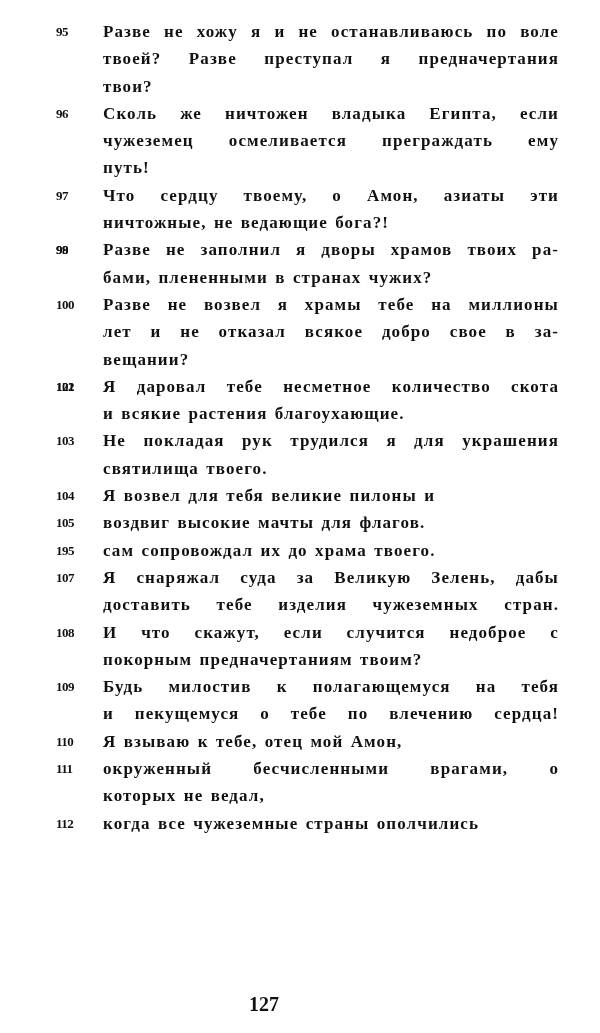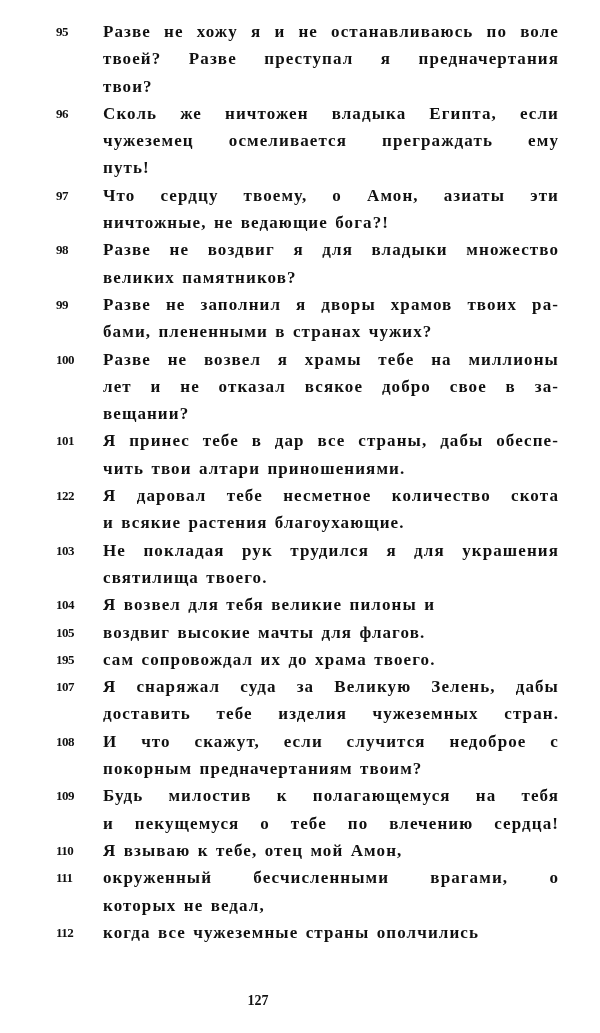--- a/index.html
+++ b/index.html
@@ -6,22 +6,22 @@
     body { width: 600px; height: 1033px; position: relative; overflow: hidden;
            font-family: "Liberation Serif", "DejaVu Serif", serif; color: #111; }
     .page { position: absolute; left: 0; top: 18px; width: 480px; }
     .verse { position: relative; margin: 0; }
     .num { position: absolute; left: 56px; top: 0; width: 40px; font-size: 13px; font-weight: bold;
            line-height: 27.3px; letter-spacing: -0.5px; }
     .lines { margin-left: 103px; width: 456px; }
     .line { display: block; font-size: 17px; font-weight: bold; line-height: 27.3px; height: 27.3px;
             white-space: nowrap; letter-spacing: 1.1px; word-spacing: 2px; }
     .line.j { text-align: justify; text-align-last: justify; }
-    .pagenum { position: absolute; top: 993px; left: 4px; width: 508px; text-align: center;
-               font-size: 14px; font-weight: bold; }
+    .pagenum { position: absolute; top: 993px; left: 10px; width: 508px; text-align: center;
+               font-size: 20px; font-weight: bold; }
   </style>
 </head>
 <body>
 
 <div class="page" id="page">
     <div class="verse">
       <span class="num">95</span>
       <div class="lines">
         <span class="line j">Разве не хожу я и не останавливаюсь по воле</span>
         <span class="line j">твоей? Разве преступал я предначертания</span>
@@ -38,46 +38,38 @@
     </div>
     <div class="verse">
       <span class="num">97</span>
       <div class="lines">
         <span class="line j">Что сердцу твоему, о Амон, азиаты эти</span>
         <span class="line">ничтожные, не ведающие бога?!</span>
       </div>
     </div>
     <div class="verse">
       <span class="num">98</span>
-      <div class="lines">
-        <span class="line j">Разве не воздвиг я для владыки множество</span>
-        <span class="line">великих памятников?</span>
-      </div>
     </div>
     <div class="verse">
       <span class="num">99</span>
       <div class="lines">
         <span class="line j">Разве не заполнил я дворы храмов твоих ра-</span>
         <span class="line">бами, плененными в странах чужих?</span>
       </div>
     </div>
     <div class="verse">
       <span class="num">100</span>
       <div class="lines">
         <span class="line j">Разве не возвел я храмы тебе на миллионы</span>
         <span class="line j">лет и не отказал всякое  добро свое в за-</span>
         <span class="line">вещании?</span>
       </div>
     </div>
     <div class="verse">
       <span class="num">101</span>
-      <div class="lines">
-        <span class="line j">Я принес тебе в дар все страны, дабы обеспе-</span>
-        <span class="line">чить твои алтари приношениями.</span>
-      </div>
     </div>
     <div class="verse">
       <span class="num">122</span>
       <div class="lines">
         <span class="line j">Я даровал тебе несметное количество скота</span>
         <span class="line">и всякие растения благоухающие.</span>
       </div>
     </div>
     <div class="verse">
       <span class="num">103</span>

